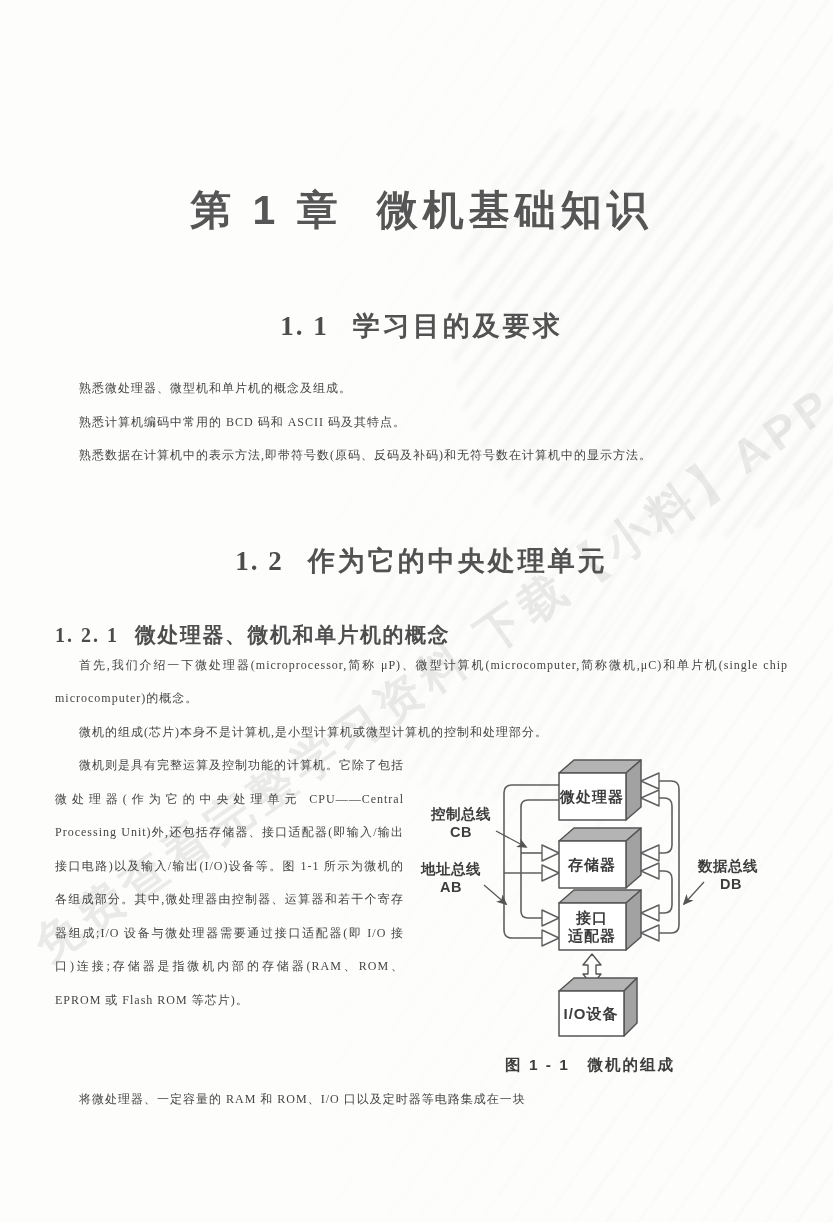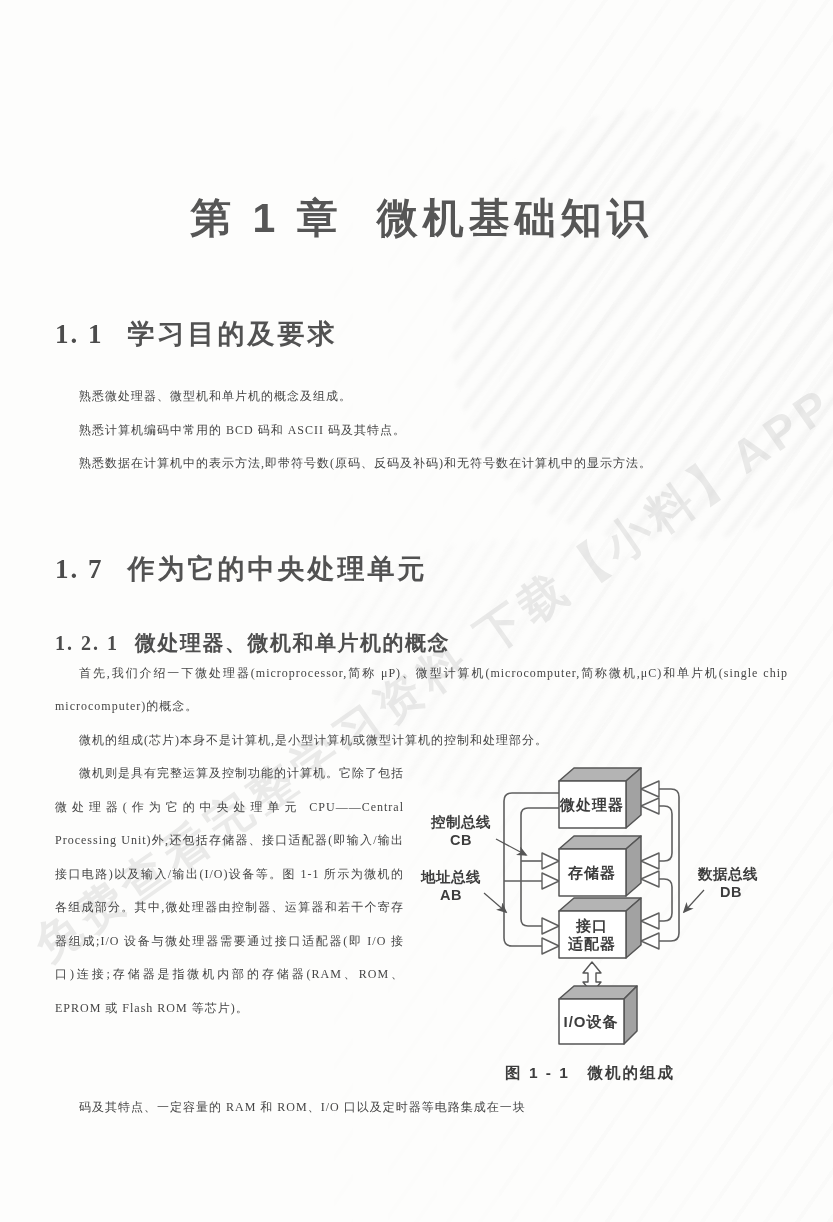--- a/index.html
+++ b/index.html
@@ -31,27 +31,27 @@
   .watermark{
     position:absolute; left:40px; top:920px; z-index:1; pointer-events:none;
     font-family:"Liberation Sans", sans-serif; font-weight:bold;
     font-size:46px; letter-spacing:6px; white-space:nowrap;
     color:rgba(125,125,125,0.15);
     transform:rotate(-35deg); transform-origin:0 50%;
   }
 
   
   .chapter{
-    margin:16px; padding-top:175px; text-align:center;
+    margin:8px; padding-top:175px; text-align:center;
     font-family:"Liberation Sans", sans-serif; font-weight:bold;
     font-size:41px; letter-spacing:5px; color:#565656;
   }
   .chapter .gap{display:inline-block; width:34px;}
   .h2{
-    margin:70px 0 0 0; 
+    margin:70px 0 0 0; text-align:center;
     font-family:"Liberation Sans", sans-serif; font-weight:bold;
     font-size:27px; letter-spacing:3px; color:#525252;
   }
   .h2 .num, .h3 .num{
     font-family:"Liberation Serif", serif; letter-spacing:2px; margin-right:24px; color:#4c4c4c;
   }
   .h3{
     margin:42px 0 0 0; text-align:left;
     font-family:"Liberation Sans", sans-serif; font-weight:bold;
     font-size:21px; letter-spacing:1.5px; color:#4e4e4e;
@@ -91,21 +91,21 @@
     <h1 class="chapter"><span>第 1 章</span><span class="gap"></span><span>微机基础知识</span></h1>
 
     <h2 class="h2"><span class="num">1. 1</span><span>学习目的及要求</span></h2>
 
     <div class="objectives">
       <p class="body indent">熟悉微处理器、微型机和单片机的概念及组成。</p>
       <p class="body indent">熟悉计算机编码中常用的 BCD 码和 ASCII 码及其特点。</p>
       <p class="body indent">熟悉数据在计算机中的表示方法,即带符号数(原码、反码及补码)和无符号数在计算机中的显示方法。</p>
     </div>
 
-    <h2 class="h2"><span class="num">1. 7</span><span>作为它的中央处理单元</span></h2>
+    <h2 class="h2"><span class="num">1. 2</span><span>作为它的中央处理单元</span></h2>
 
     <h3 class="h3"><span class="num">1. 2. 1</span><span>微处理器、微机和单片机的概念</span></h3>
 
     <p class="body indent first-para">首先,我们介绍一下微处理器(microprocessor,简称 μP)、微型计算机(microcomputer,简称微机,μC)和单片机(single chip microcomputer)的概念。</p>
     <p class="body indent">微机的组成(芯片)本身不是计算机,是小型计算机或微型计算机的控制和处理部分。</p>
 
     <div class="fig">
       <svg width="372" height="330" viewBox="0 0 372 330">
         <defs>
           <marker id="thinArrow" markerWidth="9" markerHeight="8" refX="7.5" refY="4" orient="auto">
@@ -184,16 +184,16 @@
         <text class="buslabel" x="312" y="118" text-anchor="middle">数据总线</text>
         <text class="buslabel" x="315" y="136" text-anchor="middle">DB</text>
         <line x1="288" y1="129" x2="268" y2="151" stroke="#555" stroke-width="1.2" marker-end="url(#thinArrow)"></line>
 
         <text class="caption" x="174" y="317" text-anchor="middle">图 1 - 1　微机的组成</text>
       </svg>
     </div>
 
     <p class="body indent col-para">微机则是具有完整运算及控制功能的计算机。它除了包括微处理器(作为它的中央处理单元 CPU——Central Processing Unit)外,还包括存储器、接口适配器(即输入/输出接口电路)以及输入/输出(I/O)设备等。图 1-1 所示为微机的各组成部分。其中,微处理器由控制器、运算器和若干个寄存器组成;I/O 设备与微处理器需要通过接口适配器(即 I/O 接口)连接;存储器是指微机内部的存储器(RAM、ROM、EPROM 或 Flash ROM 等芯片)。</p>
 
-    <p class="body indent last-para">码及其特点、一定容量的 RAM 和 ROM、I/O 口以及定时器等电路集成在一块</p>
+    <p class="body indent last-para">将微处理器、一定容量的 RAM 和 ROM、I/O 口以及定时器等电路集成在一块</p>
 
   </div>
 </div>
 
 </body></html>

